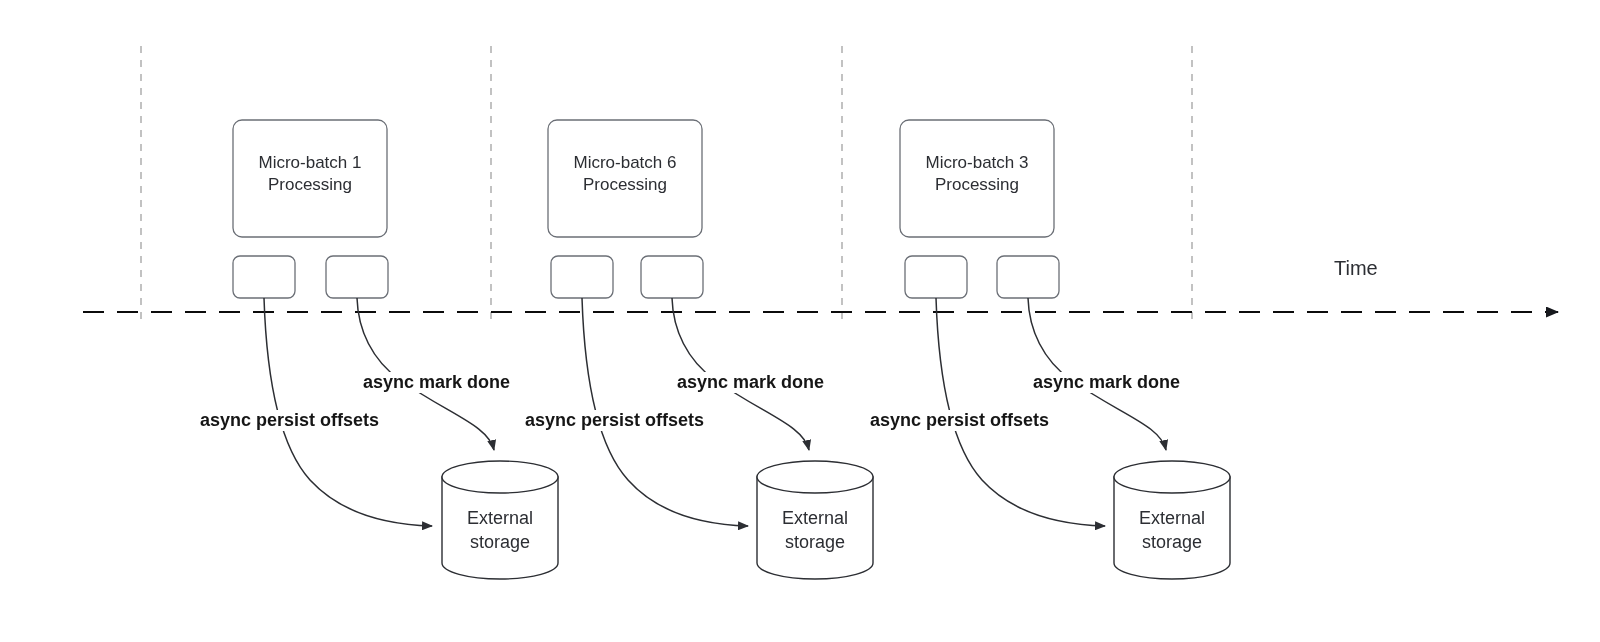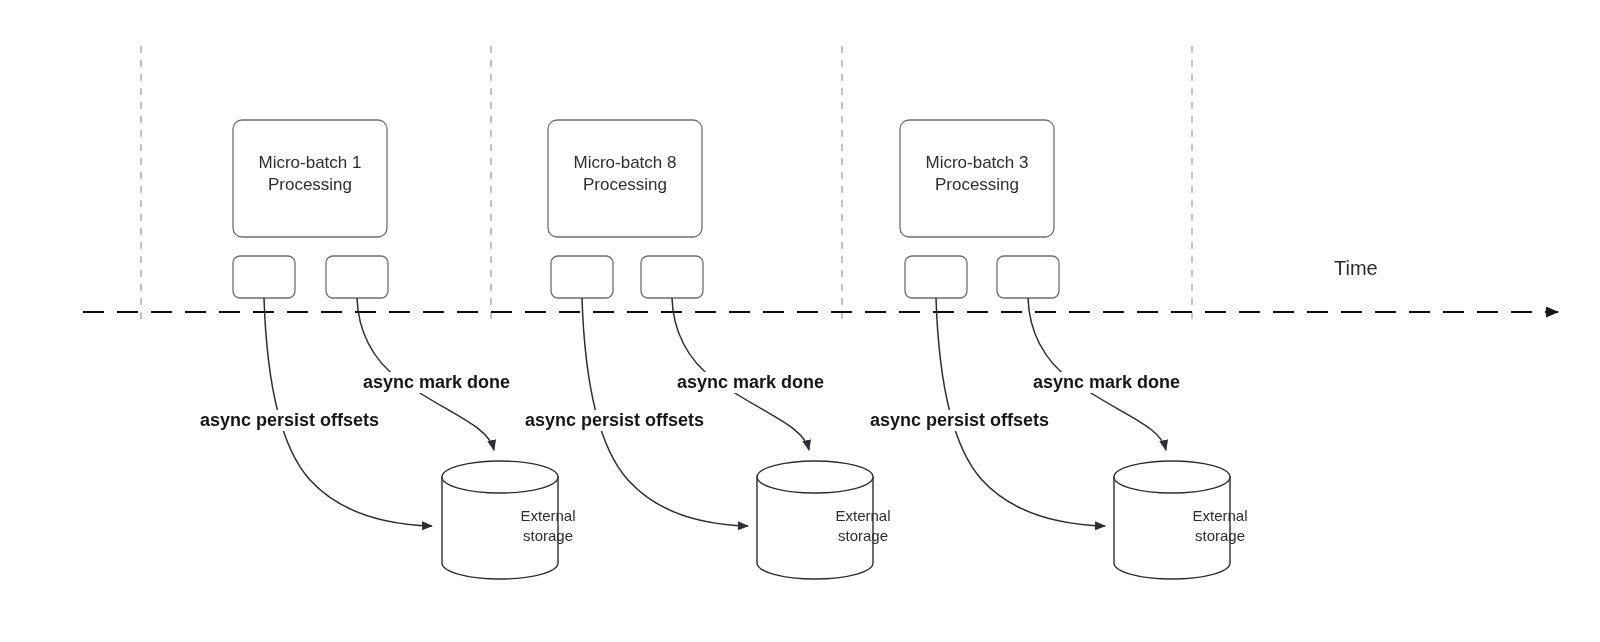--- a/index.html
+++ b/index.html
@@ -29,26 +29,25 @@
     font-size: 17px;
     line-height: 1.32;
     font-family: "Liberation Sans", sans-serif;
     white-space: pre-line;
     pointer-events: none;
   }
   .cyl-label {
     position: absolute;
     text-align: center;
     color: #2c2e33;
-    font-size: 15px;
+    font-size: 18px;
     line-height: 1.35;
     font-family: "Liberation Sans", sans-serif;
     white-space: pre-line;
     pointer-events: none;
-    margin-left: 48px;
   }
   .edge-label {
     position: absolute;
     color: #161616;
     font-size: 18px;
     font-weight: bold;
     font-family: "Liberation Sans", sans-serif;
     white-space: nowrap;
     background: #ffffff;
     padding: 0 1px;
@@ -126,21 +125,21 @@
         <ellipse cx="1172" cy="477" rx="58" ry="16" fill="#ffffff" stroke="#2c2e33" stroke-width="1.4"></ellipse>
       </g>
 
       <path d="M936,298 C938,360 946,440 982,480 C1017,518 1068,525 1105,526" fill="none" stroke="#2c2e33" stroke-width="1.5" marker-end="url(#arrowFilled)"></path>
       <path d="M1028,298 C1029,330 1043,360 1071,380 C1121,415 1160,425 1166,450" fill="none" stroke="#2c2e33" stroke-width="1.5" marker-end="url(#arrowFilled)"></path>
     </g>
   </svg>
 
   <div class="box-label" style="left:233px; top:152px; width:154px;">Micro-batch 1
 Processing</div>
-  <div class="box-label" style="left:548px; top:152px; width:154px;">Micro-batch 8
+  <div class="box-label" style="left:548px; top:152px; width:154px;">Micro-batch 6
 Processing</div>
   <div class="box-label" style="left:900px; top:152px; width:154px;">Micro-batch 3
 Processing</div>
 
   <div class="cyl-label" style="left:442px; top:506px; width:116px;">External
 storage</div>
   <div class="cyl-label" style="left:757px; top:506px; width:116px;">External
 storage</div>
   <div class="cyl-label" style="left:1114px; top:506px; width:116px;">External
 storage</div>

